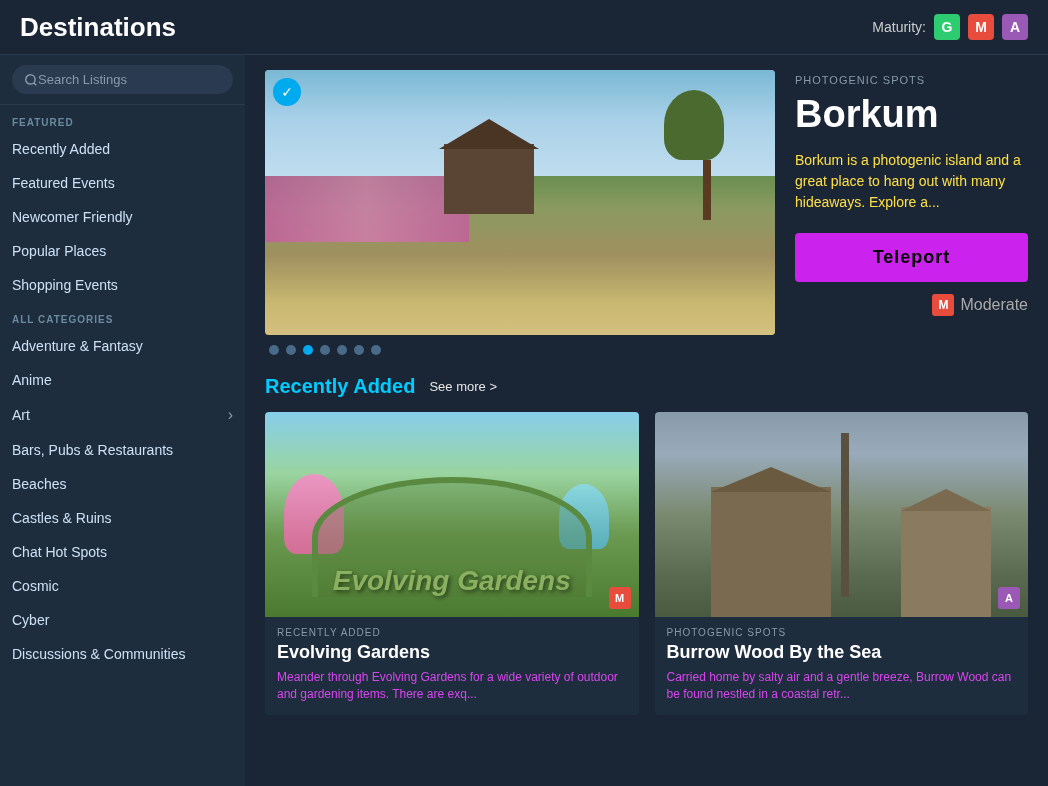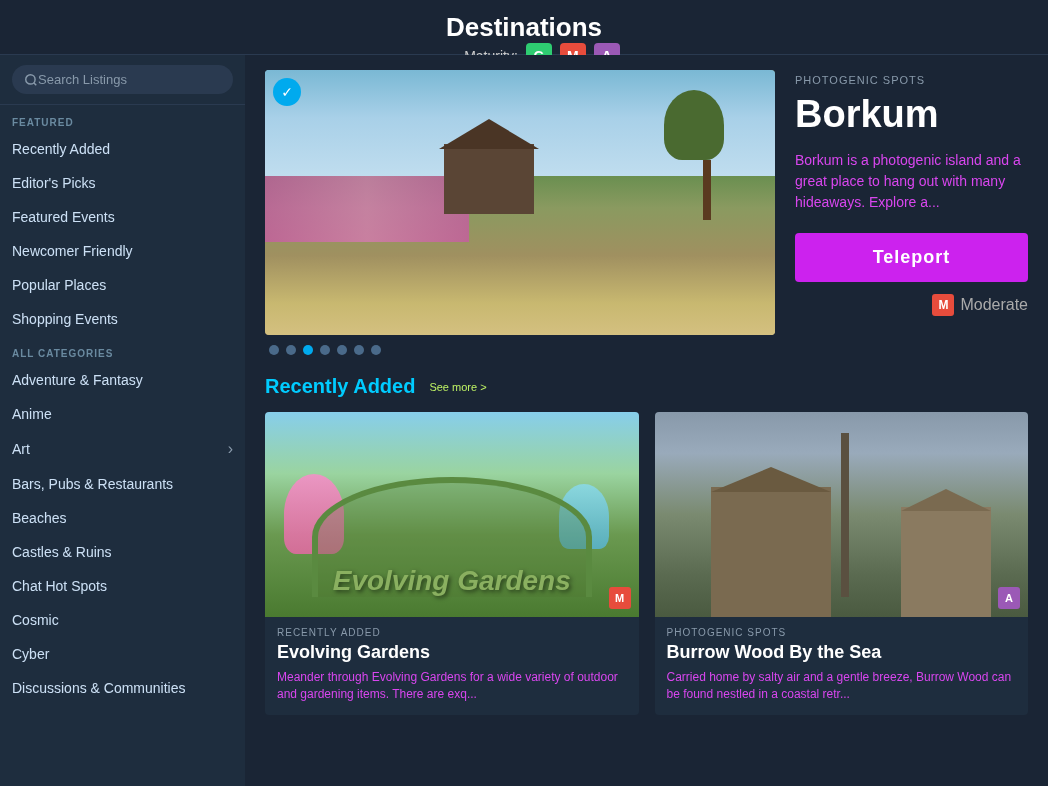--- a/index.html
+++ b/index.html
@@ -7,21 +7,20 @@
 
     
     .header {
       background: #1a2535;
       padding: 12px 20px;
       display: flex;
       align-items: center;
       justify-content: space-between;
       border-bottom: 1px solid #2a3a50;
       height: 55px;
-      flex-direction: column;
     }
     .header-title {
       font-size: 26px;
       font-weight: bold;
       color: #fff;
     }
     .maturity-area {
       display: flex;
       align-items: center;
       gap: 8px;
@@ -247,31 +246,31 @@
     }
     .hero-title {
       font-size: 38px;
       font-weight: bold;
       color: #fff;
       margin-bottom: 14px;
       line-height: 1.1;
     }
     .hero-desc {
       font-size: 14px;
-      color: #d946ef;
+      color: #fde047;
       line-height: 1.5;
       margin-bottom: 20px;
     }
     .teleport-btn {
       width: 100%;
       padding: 14px;
       background: #cc22ee;
       border: none;
       border-radius: 4px;
-      color: #ffffff;
+      color: #000000;
       font-size: 18px;
       font-weight: bold;
       cursor: pointer;
       letter-spacing: 1px;
     }
     .moderation-badge {
       display: flex;
       align-items: center;
       gap: 6px;
       margin-top: 12px;
@@ -297,22 +296,22 @@
       align-items: center;
       gap: 14px;
       margin-bottom: 14px;
     }
     .section-title {
       font-size: 20px;
       font-weight: bold;
       color: #00ccff;
     }
     .see-more-link {
-      font-size: 11px;
-      color: #bef264;
+      font-size: 13px;
+      color: #e5e5e5;
       cursor: pointer;
       text-decoration: none;
     }
     .cards-grid {
       display: grid;
       grid-template-columns: 1fr 1fr;
       gap: 16px;
     }
     .card {
       background: #1e2d3e;
@@ -485,23 +484,20 @@
             <line x1="21" y1="21" x2="16.65" y2="16.65"></line>
         </svg>
         <input class="search-input" type="text" placeholder="Search Listings" style="">
       </div>
     </div>
 
     <div class="sidebar-section-label">FEATURED</div>
 
     <div class="sidebar-item">
       <span class="sidebar-item-text">Recently Added</span>
-    </div>
-    <div class="sidebar-item">
-      <span class="sidebar-item-text">Editor's Picks</span>
     </div>
     <div class="sidebar-item">
       <span class="sidebar-item-text">Featured Events</span>
     </div>
     <div class="sidebar-item">
       <span class="sidebar-item-text">Newcomer Friendly</span>
     </div>
     <div class="sidebar-item">
       <span class="sidebar-item-text">Popular Places</span>
     </div>

